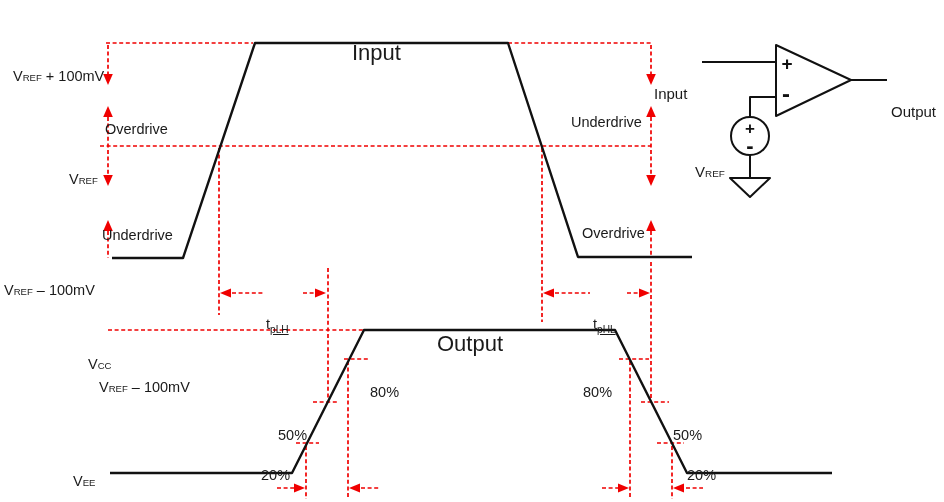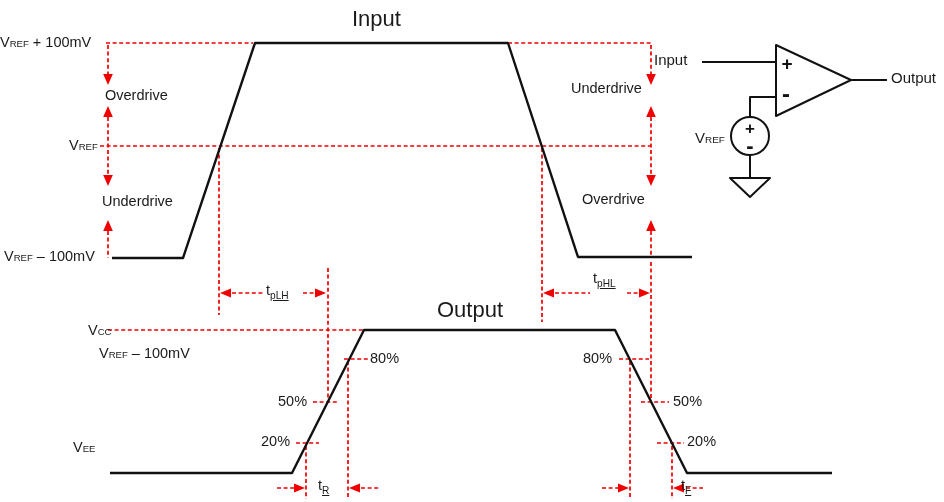--- a/index.html
+++ b/index.html
@@ -15,20 +15,21 @@
     font-family:"Liberation Sans",sans-serif;
     overflow:hidden;
   }
   svg{position:absolute;left:0;top:0;}
   .lbl{
     position:absolute;
     font-size:14.5px;
     color:var(--c-text);
     white-space:nowrap;
     line-height:1.1;
+    margin-top:34px;
   }
   .title{font-size:22px;}
   .ckt-lbl{font-size:15px;}
   .vsub{font-size:66%;}
   .tsub{font-size:70%;vertical-align:-0.35em;text-decoration:underline;}
   .wave{stroke:var(--c-wave);stroke-width:2.4;fill:none;stroke-linejoin:round;}
   .ckt{stroke:var(--c-wave);stroke-width:2;fill:none;stroke-linejoin:round;}
   .ann{stroke:var(--c-ann);stroke-width:1.7;stroke-dasharray:4 2.6;fill:none;}
   .ah{fill:var(--c-ann);stroke:none;}
   .ckt-sym{fill:var(--c-wave);font-family:"Liberation Sans",sans-serif;font-weight:600;}
@@ -123,31 +124,31 @@
       <text class="ckt-sym" x="787" y="70" font-size="19" text-anchor="middle">+</text>
       <text class="ckt-sym" x="786" y="102" font-size="24" text-anchor="middle">-</text>
       <text class="ckt-sym" x="750" y="134" font-size="17" text-anchor="middle">+</text>
       <text class="ckt-sym" x="750" y="153" font-size="22" text-anchor="middle">-</text>
     </g>
   </svg>
 
   <div class="lbl title" style="left:352px;top:7px">Input</div>
   <div class="lbl title" style="left:437px;top:298px">Output</div>
 
-  <div class="lbl" style="left:0;top:35px"><span>V</span><span class="vsub">REF</span><span> + 100mV</span></div>
+  <div class="lbl" style="left:13px;top:35px"><span>V</span><span class="vsub">REF</span><span> + 100mV</span></div>
   <div class="lbl" style="left:69px;top:138px"><span>V</span><span class="vsub">REF</span></div>
   <div class="lbl" style="left:4px;top:249px"><span>V</span><span class="vsub">REF</span><span> – 100mV</span></div>
 
   <div class="lbl" style="left:105px;top:88px">Overdrive</div>
   <div class="lbl" style="left:102px;top:194px">Underdrive</div>
   <div class="lbl" style="left:571px;top:81px">Underdrive</div>
   <div class="lbl" style="left:582px;top:192px">Overdrive</div>
 
   <div class="lbl" style="left:266px;top:283px"><span>t</span><span class="tsub">pLH</span></div>
-  <div class="lbl" style="left:593px;top:271px"><span>t</span><span class="tsub">pHL</span></div>
+  <div class="lbl" style="left:593px;top:283px"><span>t</span><span class="tsub">pHL</span></div>
   <div class="lbl" style="left:318px;top:478px"><span>t</span><span class="tsub">R</span></div>
   <div class="lbl" style="left:681px;top:478px"><span>t</span><span class="tsub">F</span></div>
 
   <div class="lbl" style="left:88px;top:323px"><span>V</span><span class="vsub">CC</span></div>
   <div class="lbl" style="left:99px;top:346px"><span>V</span><span class="vsub">REF</span><span> – 100mV</span></div>
   <div class="lbl" style="left:73px;top:440px"><span>V</span><span class="vsub">EE</span></div>
 
   <div class="lbl" style="left:370px;top:351px">80%</div>
   <div class="lbl" style="left:278px;top:394px">50%</div>
   <div class="lbl" style="left:261px;top:434px">20%</div>

